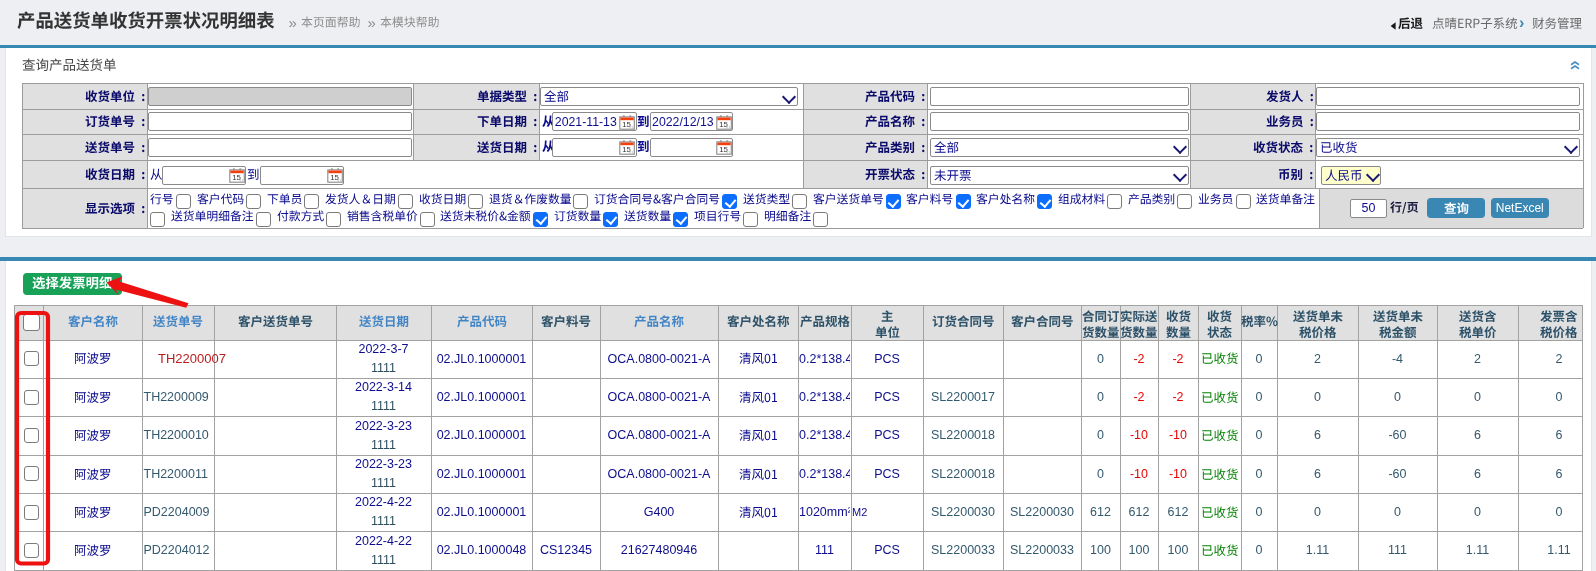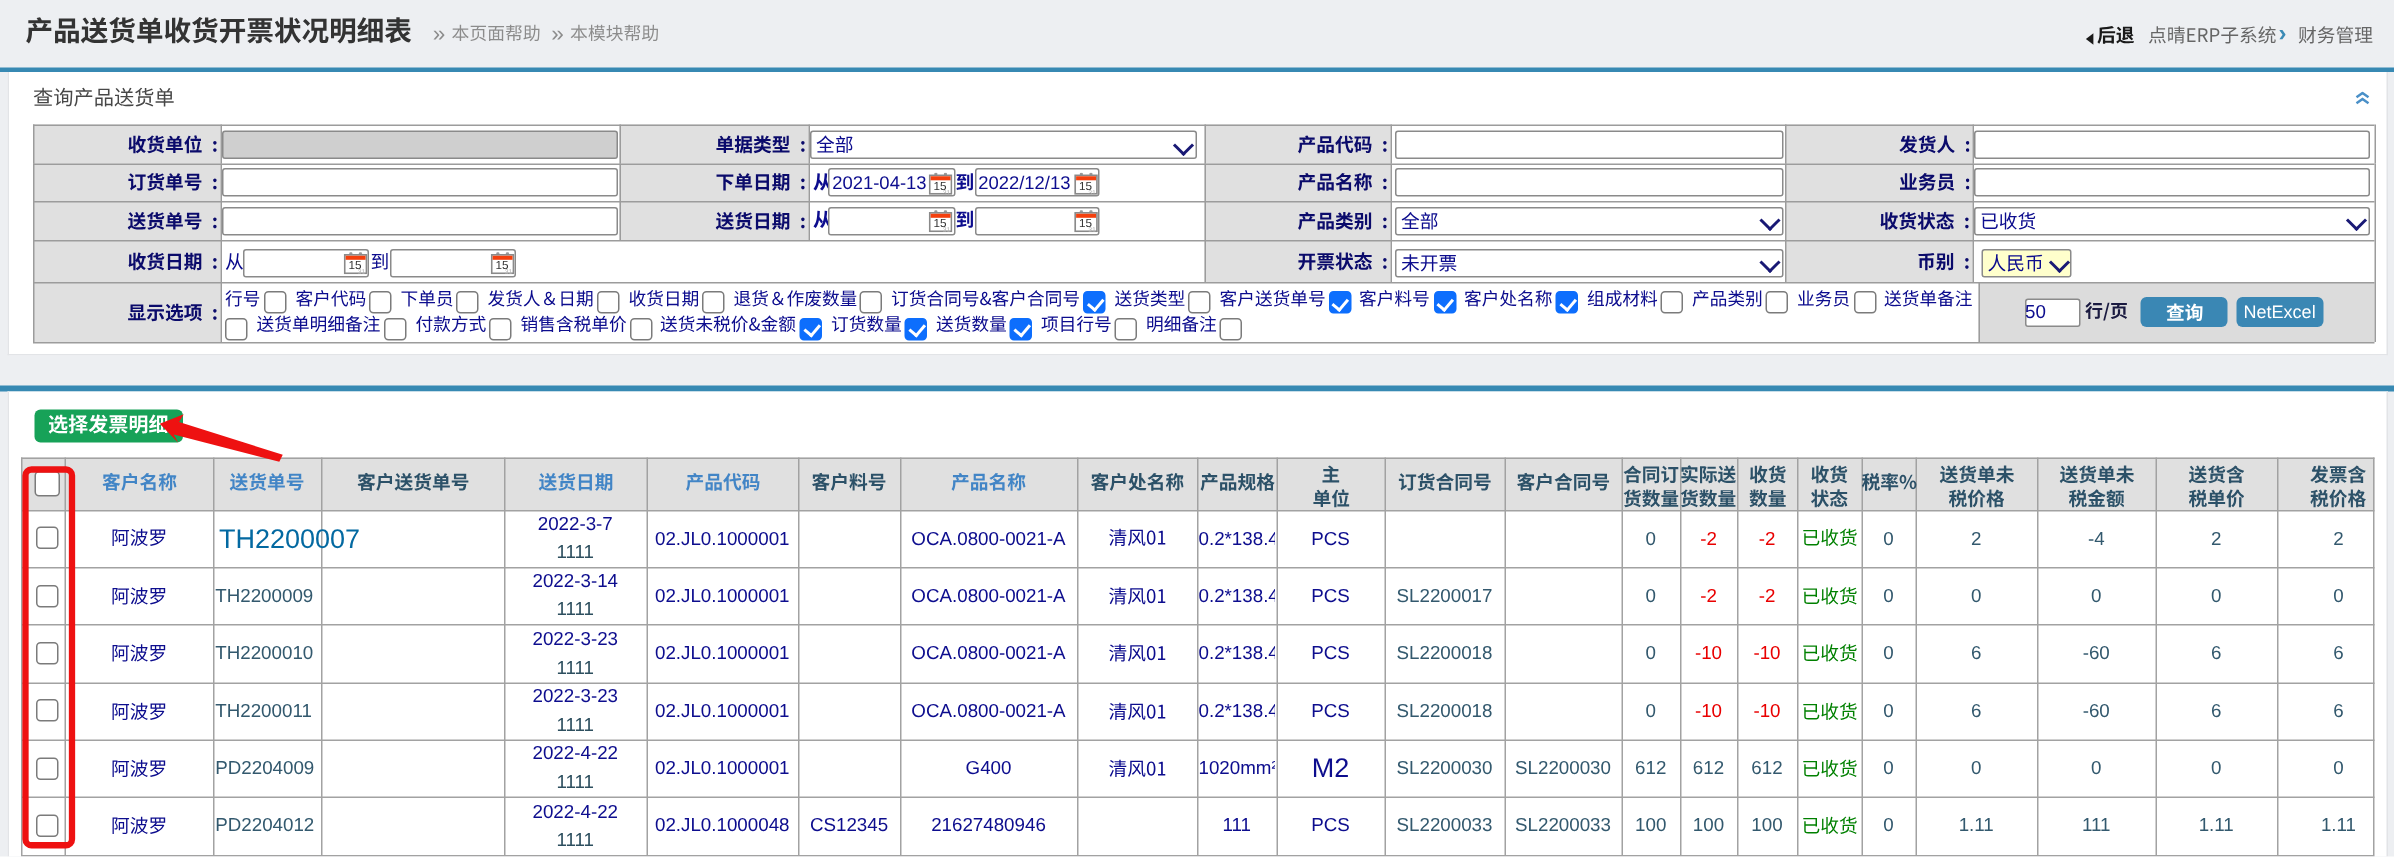--- a/index.html
+++ b/index.html
@@ -517,21 +517,21 @@
     <div class="inp" style="left:1316.0px;top:86.8px;width:264.0px;height:19.0px;background:#fff;box-sizing:border-box"></div>
     <div class="inp" style="left:148.0px;top:112.2px;width:264.0px;height:19.0px;background:#fff;box-sizing:border-box"></div>
     <div style="position:absolute;left:541.5px;top:115.0px">
       <svg width="12.5" height="13.2" viewBox="0 0 12.5 13.2" style="display:block">
         <g fill="#0d0d8e" transform="translate(0,11.00) scale(0.01250,-0.01250)">
           <use href="#b41" x="0"></use>
         </g>
       </svg>
     </div>
     <div class="inp" style="left:552.3px;top:112.2px;width:84.3px;height:19.0px;background:#fff;box-sizing:border-box"></div>
-    <div style="position:absolute;left:554.8px;top:114.6px;font-size:12.3px;color:#0d0d8e;line-height:14.3px;white-space:nowrap">2021-04-13</div>
+    <div style="position:absolute;left:554.8px;top:114.6px;font-size:12.3px;color:#0d0d8e;line-height:14.3px;white-space:nowrap">2021-11-13</div>
     <svg width="16" height="15" viewBox="0 0 16 15" style="position:absolute;left:619.2px;top:114.6px">
       <rect x="3.9" y="0.2" width="2" height="3.6" rx="0.6" fill="#9a9a9a"></rect>
       <rect x="10.3" y="0.2" width="2" height="3.6" rx="0.6" fill="#9a9a9a"></rect>
       <rect x="0.8" y="1.9" width="14.5" height="12.3" fill="#fff" stroke="#8a8a8a" stroke-width="1.1"></rect>
       <rect x="1.4" y="2.5" width="13.3" height="2.7" fill="#f4400e"></rect>
       <text x="7.6" y="11.6" font-size="7.8" font-family="Liberation Sans" fill="#333" text-anchor="middle">15</text>
       <text x="14.6" y="14.8" font-size="4.6" font-family="Liberation Sans" fill="#b0b0b0" text-anchor="end">31</text>
     </svg>
     <div style="position:absolute;left:636.5px;top:115.0px">
       <svg width="12.5" height="13.2" viewBox="0 0 12.5 13.2" style="display:block">
@@ -928,21 +928,21 @@
         <g fill="#0d0d8e" transform="translate(0,10.38) scale(0.01180,-0.01180)">
           <use href="#r72" x="0"></use>
           <use href="#r73" x="1000"></use>
           <use href="#r70" x="2000"></use>
           <use href="#r71" x="3000"></use>
         </g>
       </svg>
     </div>
     <div class="cb" style="left:813.0px;top:211.5px;width:15px;height:15px"></div>
     <div class="inp" style="left:1350.0px;top:198.5px;width:37.0px;height:19.0px;background:#fff;box-sizing:border-box"></div>
-    <div style="position:absolute;left:1350.0px;top:200.7px;font-size:12.5px;color:#0d0d8e;line-height:14.5px;white-space:nowrap;width:37.0px;">50</div>
+    <div style="position:absolute;left:1350.0px;top:200.7px;font-size:12.5px;color:#0d0d8e;line-height:14.5px;white-space:nowrap;width:37.0px;text-align:center">50</div>
     <div style="position:absolute;left:1390.0px;top:201.3px">
       <svg width="28.6" height="12.7" viewBox="0 0 28.6 12.7" style="display:block">
         <g fill="#1a1a40" transform="translate(0,10.56) scale(0.01200,-0.01200)">
           <use href="#b43" x="0"></use>
           <use href="#b44" x="1000"></use>
           <use href="#b45" x="1387"></use>
         </g>
       </svg>
     </div>
     <div style="position:absolute;left:1427px;top:198.2px;width:58.4px;height:20.3px;background:#3a87b4;border-radius:4px"></div>
@@ -1289,21 +1289,21 @@
     <div class="cb" style="left:24.0px;top:351.2px;width:15px;height:15px"></div>
     <div style="position:absolute;left:73.8px;top:352.4px">
       <svg width="37.5" height="13.2" viewBox="0 0 37.5 13.2" style="display:block">
         <g fill="#0d0d8e" transform="translate(0,11.00) scale(0.01250,-0.01250)">
           <use href="#r87" x="0"></use>
           <use href="#r88" x="1000"></use>
           <use href="#r89" x="2000"></use>
         </g>
       </svg>
     </div>
-    <div style="position:absolute;left:146px;top:351.5px;font-size:18px;color:#0369a1;line-height:14.5px;white-space:nowrap">TH2200007</div>
+    <div style="position:absolute;left:158px;top:351.5px;font-size:13px;color:#b91c1c;line-height:14.5px;white-space:nowrap">TH2200007</div>
     <div style="position:absolute;left:337.0px;top:342.0px;font-size:12.5px;color:#0d0d8e;line-height:14.5px;white-space:nowrap;width:93.0px;text-align:center">2022-3-7</div>
     <div style="position:absolute;left:337.0px;top:361.0px;font-size:12.5px;color:#2d4f5f;line-height:14.5px;white-space:nowrap;width:93.0px;text-align:center">1111</div>
     <div style="position:absolute;left:432.0px;top:351.5px;font-size:12.5px;color:#0d0d8e;line-height:14.5px;white-space:nowrap;width:99.0px;text-align:center">02.JL0.1000001</div>
     <div style="position:absolute;left:601.0px;top:351.5px;font-size:12.5px;color:#0d0d8e;line-height:14.5px;white-space:nowrap;width:116.0px;text-align:center">OCA.0800-0021-A</div>
     <div style="position:absolute;left:738.6px;top:352.4px">
       <svg width="38.9" height="13.2" viewBox="0 0 38.9 13.2" style="display:block">
         <g fill="#0d0d8e" transform="translate(0,11.00) scale(0.01250,-0.01250)">
           <use href="#r90" x="0"></use>
           <use href="#r91" x="1000"></use>
           <use href="#r92" x="2000"></use>
@@ -1484,21 +1484,21 @@
       <svg width="38.9" height="13.2" viewBox="0 0 38.9 13.2" style="display:block">
         <g fill="#0d0d8e" transform="translate(0,11.00) scale(0.01250,-0.01250)">
           <use href="#r90" x="0"></use>
           <use href="#r91" x="1000"></use>
           <use href="#r92" x="2000"></use>
           <use href="#r93" x="2555"></use>
         </g>
       </svg>
     </div>
     <div style="position:absolute;left:799.0px;top:504.9px;width:51.0px;height:16px;overflow:hidden;font-size:12.5px;color:#0d0d8e;text-align:center;line-height:15px;white-space:nowrap">1020mm²</div>
-    <div style="position:absolute;left:852.0px;top:504.9px;font-size:18px;color:#0d0d8e;line-height:14.5px;white-space:nowrap;width:70.0px;text-align:center">M2</div>
+    <div style="position:absolute;left:852.0px;top:504.9px;font-size:11px;color:#0d0d8e;line-height:14.5px;white-space:nowrap;width:70.0px;">M2</div>
     <div style="position:absolute;left:924.0px;top:504.9px;font-size:12.5px;color:#33596e;line-height:14.5px;white-space:nowrap;width:78.0px;text-align:center">SL2200030</div>
     <div style="position:absolute;left:1004.0px;top:504.9px;font-size:12.5px;color:#33596e;line-height:14.5px;white-space:nowrap;width:76.0px;text-align:center">SL2200030</div>
     <div style="position:absolute;left:1082.0px;top:504.9px;font-size:12.5px;color:#33596e;line-height:14.5px;white-space:nowrap;width:37.0px;text-align:center">612</div>
     <div style="position:absolute;left:1121.0px;top:504.9px;font-size:12.5px;color:#33596e;line-height:14.5px;white-space:nowrap;width:36.0px;text-align:center">612</div>
     <div style="position:absolute;left:1159.0px;top:504.9px;font-size:12.5px;color:#33596e;line-height:14.5px;white-space:nowrap;width:38.0px;text-align:center">612</div>
     <div style="position:absolute;left:1200.8px;top:505.9px">
       <svg width="37.5" height="13.2" viewBox="0 0 37.5 13.2" style="display:block">
         <g fill="#008000" transform="translate(0,11.00) scale(0.01250,-0.01250)">
           <use href="#r28" x="0"></use>
           <use href="#r29" x="1000"></use>

